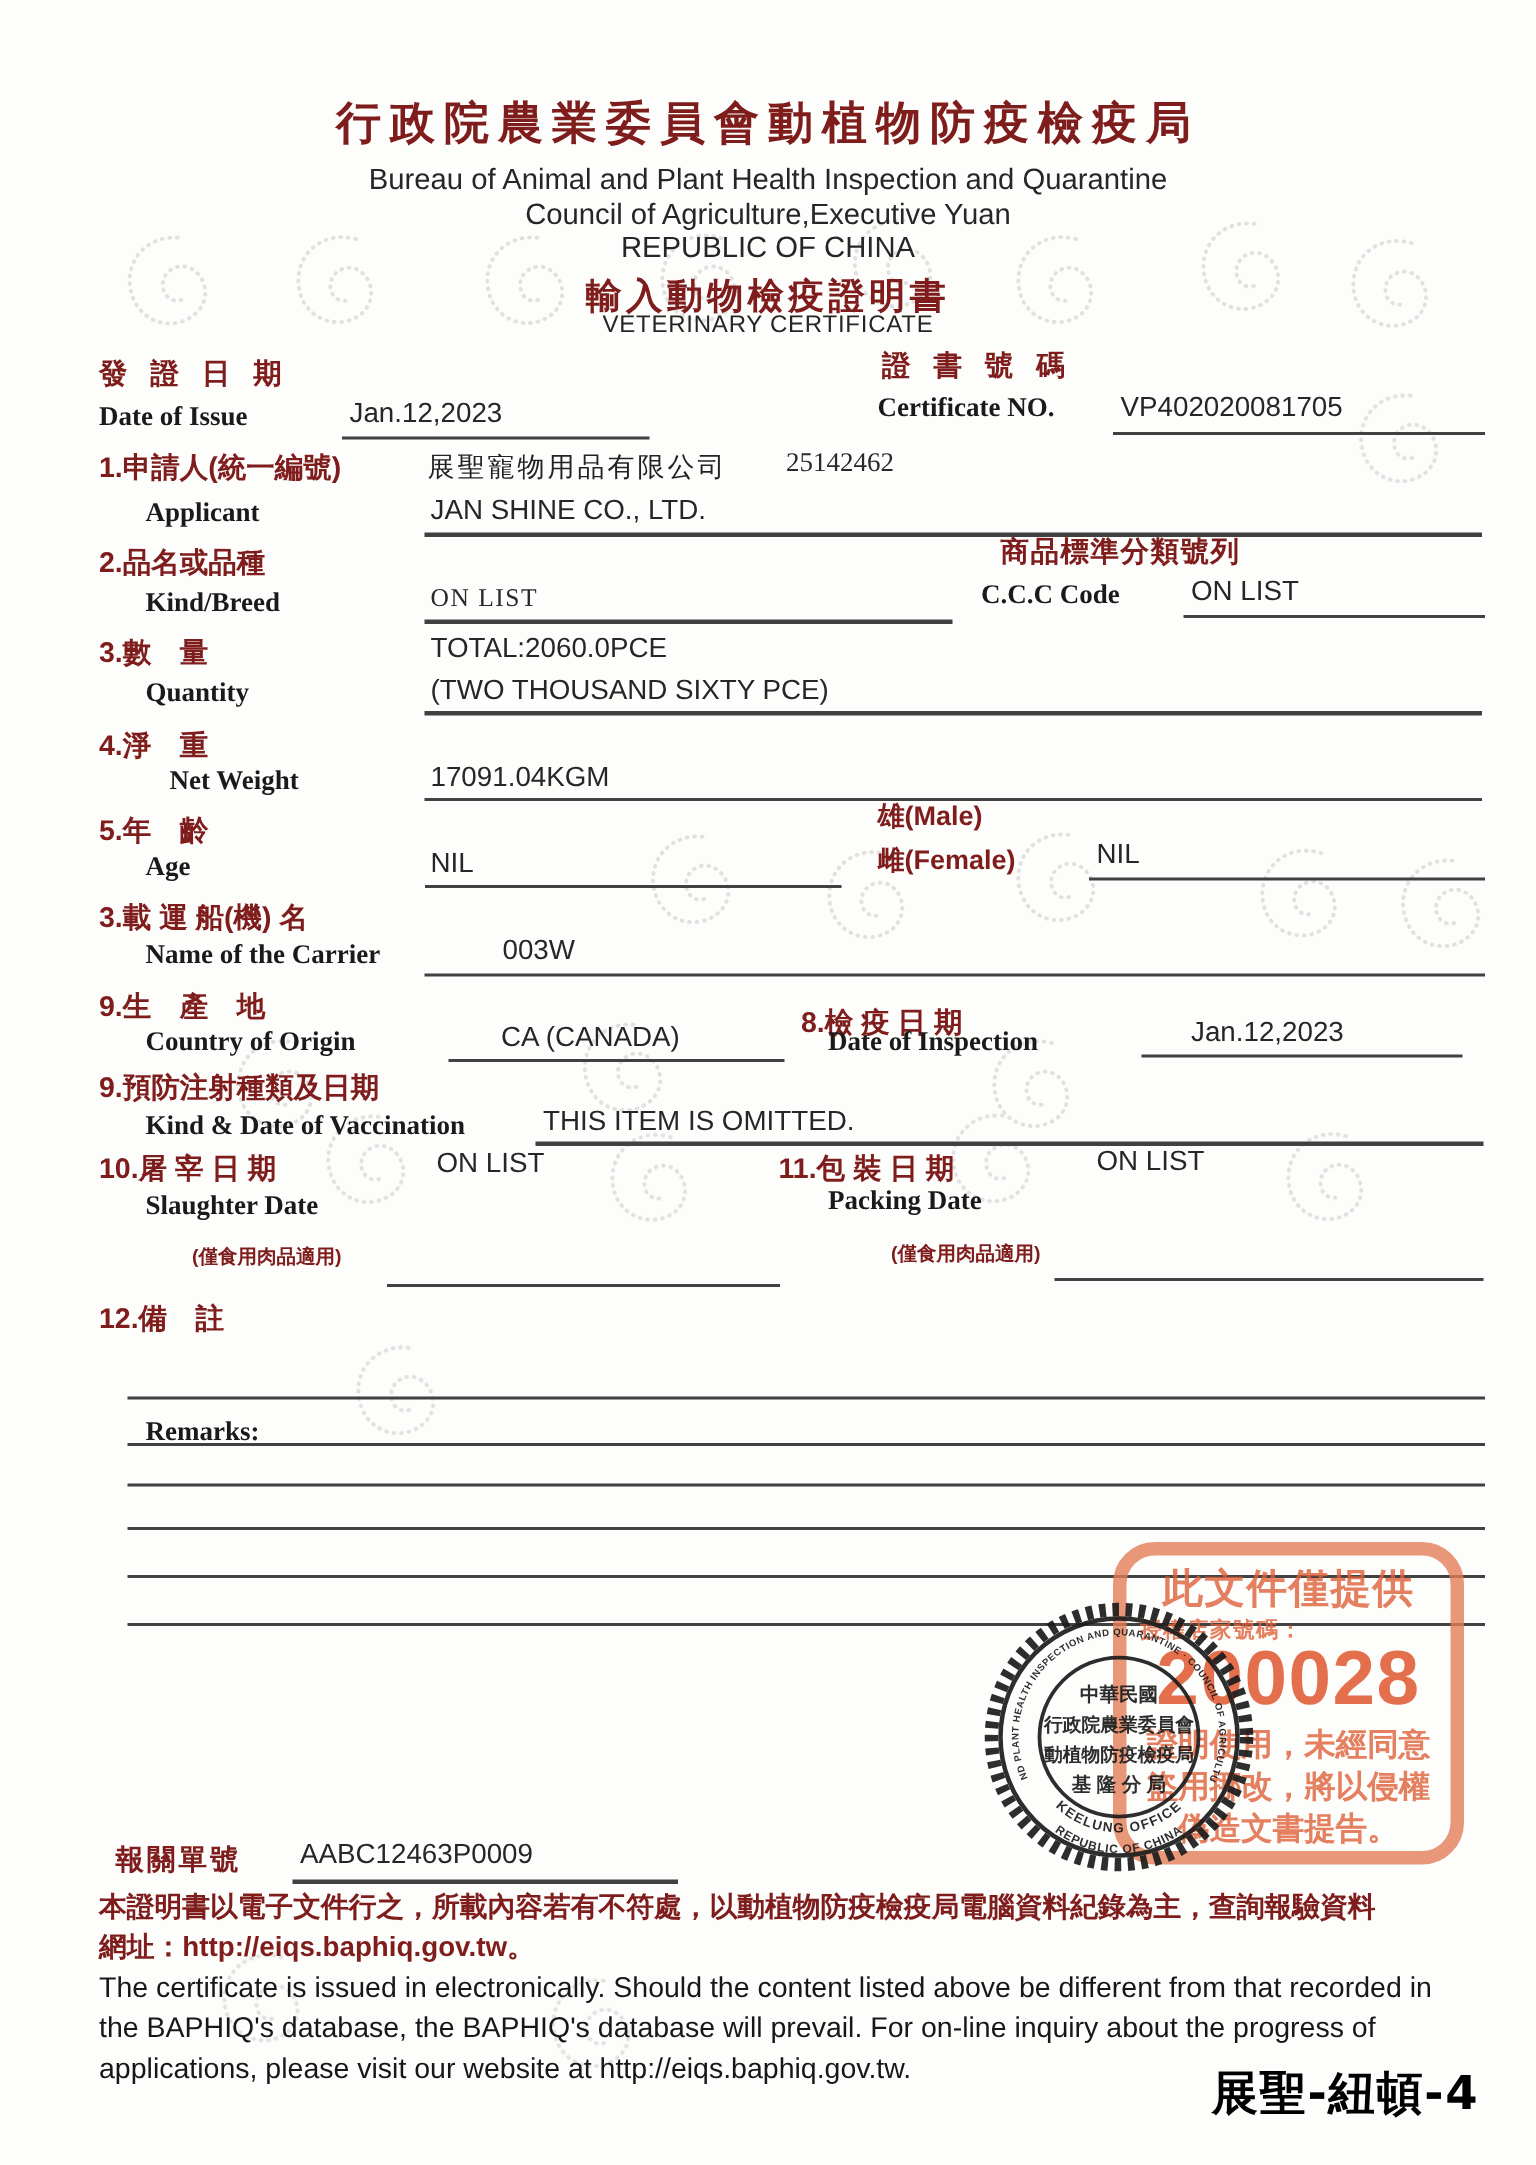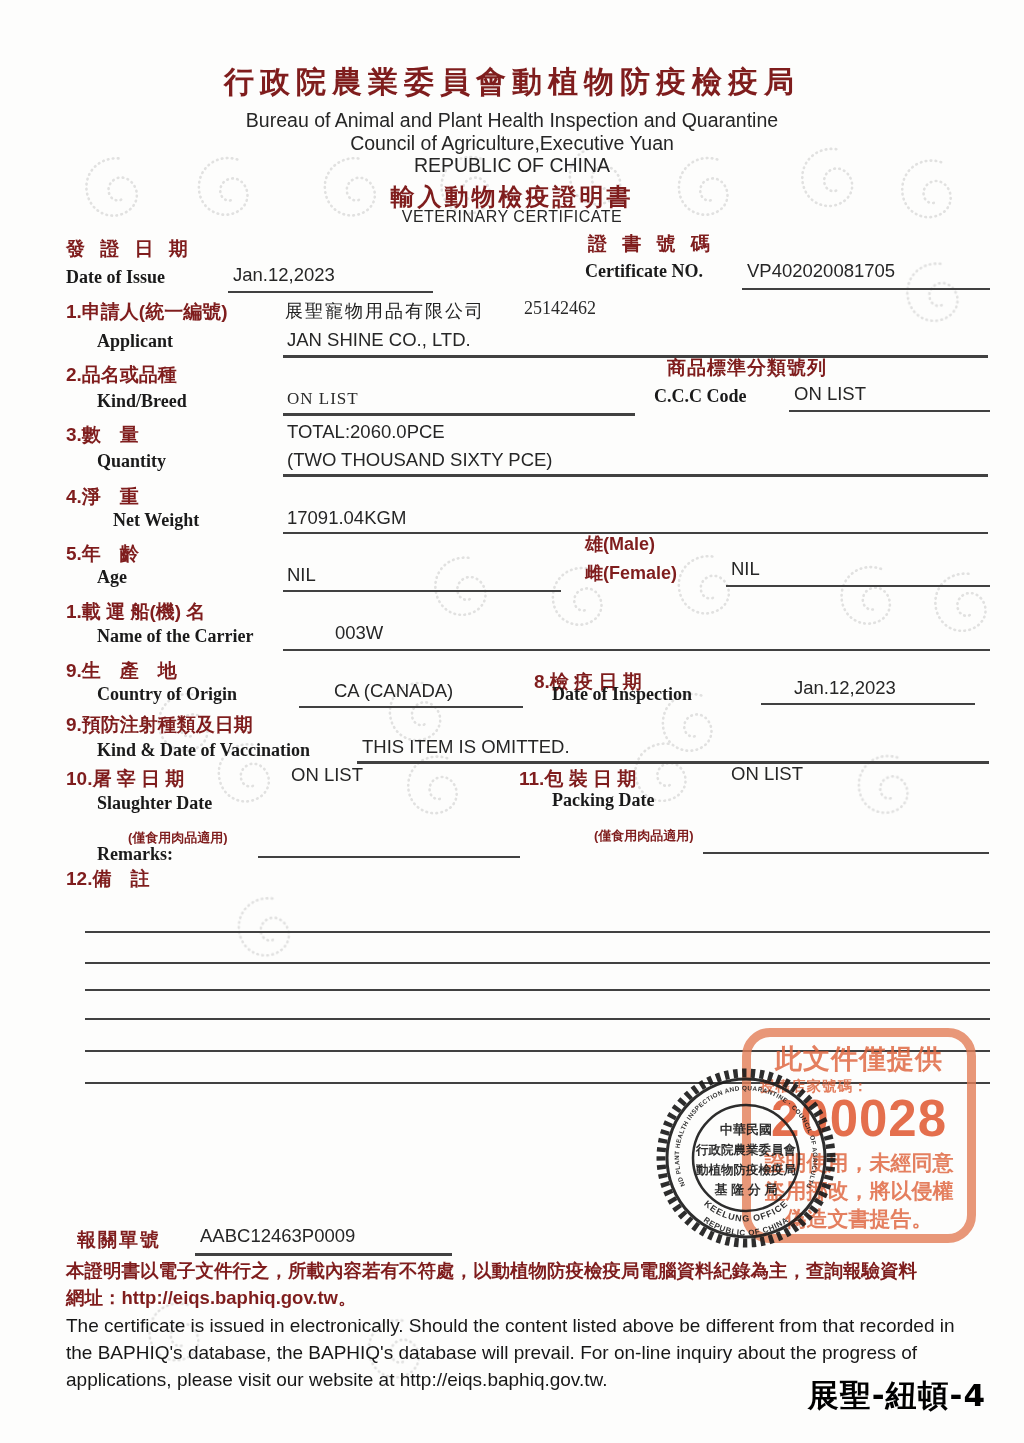--- a/index.html
+++ b/index.html
@@ -119,21 +119,21 @@
 
   <div class="abs zh" style="left:66px;top:541px;font-size:19px;">5.年　齡</div>
   <div class="abs zh" style="left:585px;top:532px;font-size:18px;">雄(Male)</div>
   <div class="abs enl" style="left:97px;top:567px;font-size:18px;">Age</div>
   <div class="abs val" style="left:287px;top:564px;font-size:18.5px;">NIL</div>
   <div class="rule" style="left:283px;top:590px;width:278px;"></div>
   <div class="abs zh" style="left:585px;top:561px;font-size:18px;">雌(Female)</div>
   <div class="abs val" style="left:731px;top:558px;font-size:18.5px;">NIL</div>
   <div class="rule" style="left:726px;top:585px;width:264px;"></div>
 
-  <div class="abs zh" style="left:66px;top:599px;font-size:19px;">1.載 運 船(機) 名</div>
+  <div class="abs zh" style="left:66px;top:599px;font-size:19px;">3.載 運 船(機) 名</div>
   <div class="abs enl" style="left:97px;top:626px;font-size:18px;">Name of the Carrier</div>
   <div class="abs val" style="left:335px;top:622px;font-size:18.5px;">003W</div>
   <div class="rule" style="left:283px;top:649px;width:707px;"></div>
 
   <div class="abs zh" style="left:66px;top:658px;font-size:19px;">9.生　產　地</div>
   <div class="abs zh" style="left:534px;top:658px;font-size:19px;margin-top:11px;">8.檢 疫 日 期</div>
   <div class="abs enl" style="left:97px;top:684px;font-size:18px;">Country of Origin</div>
   <div class="abs val" style="left:334px;top:680px;font-size:18.5px;">CA (CANADA)</div>
   <div class="rule" style="left:299px;top:706px;width:224px;"></div>
   <div class="abs enl" style="left:552px;top:684px;font-size:18px;">Date of Inspection</div>
@@ -150,21 +150,21 @@
   <div class="abs zh" style="left:519px;top:766px;font-size:19px;">11.包 裝 日 期</div>
   <div class="abs val" style="left:731px;top:763px;font-size:18.5px;">ON LIST</div>
   <div class="abs enl" style="left:97px;top:793px;font-size:18px;">Slaughter Date</div>
   <div class="abs enl" style="left:552px;top:790px;font-size:18px;">Packing Date</div>
   <div class="abs zh" style="left:128px;top:829px;font-size:13px;">(僅食用肉品適用)</div>
   <div class="abs zh" style="left:594px;top:827px;font-size:13px;">(僅食用肉品適用)</div>
   <div class="rule" style="left:258px;top:856px;width:262px;"></div>
   <div class="rule" style="left:703px;top:852px;width:286px;"></div>
 
   <div class="abs zh" style="left:66px;top:866px;font-size:19px;">12.備　註</div>
-  <div class="abs enl" style="left:97px;top:844px;font-size:18px;">Remarks:</div>
+  <div class="abs enl" style="left:97px;top:944px;font-size:18px;">Remarks:</div>
 
   <div class="rule" style="left:85px;top:931px;width:905px;"></div>
   <div class="rule" style="left:85px;top:962px;width:905px;"></div>
   <div class="rule" style="left:85px;top:989px;width:905px;"></div>
   <div class="rule" style="left:85px;top:1018px;width:905px;"></div>
   <div class="rule" style="left:85px;top:1050px;width:905px;"></div>
   <div class="rule" style="left:85px;top:1082px;width:905px;"></div>
 
   <div class="stamp">
     <div class="s1">此文件僅提供</div>

